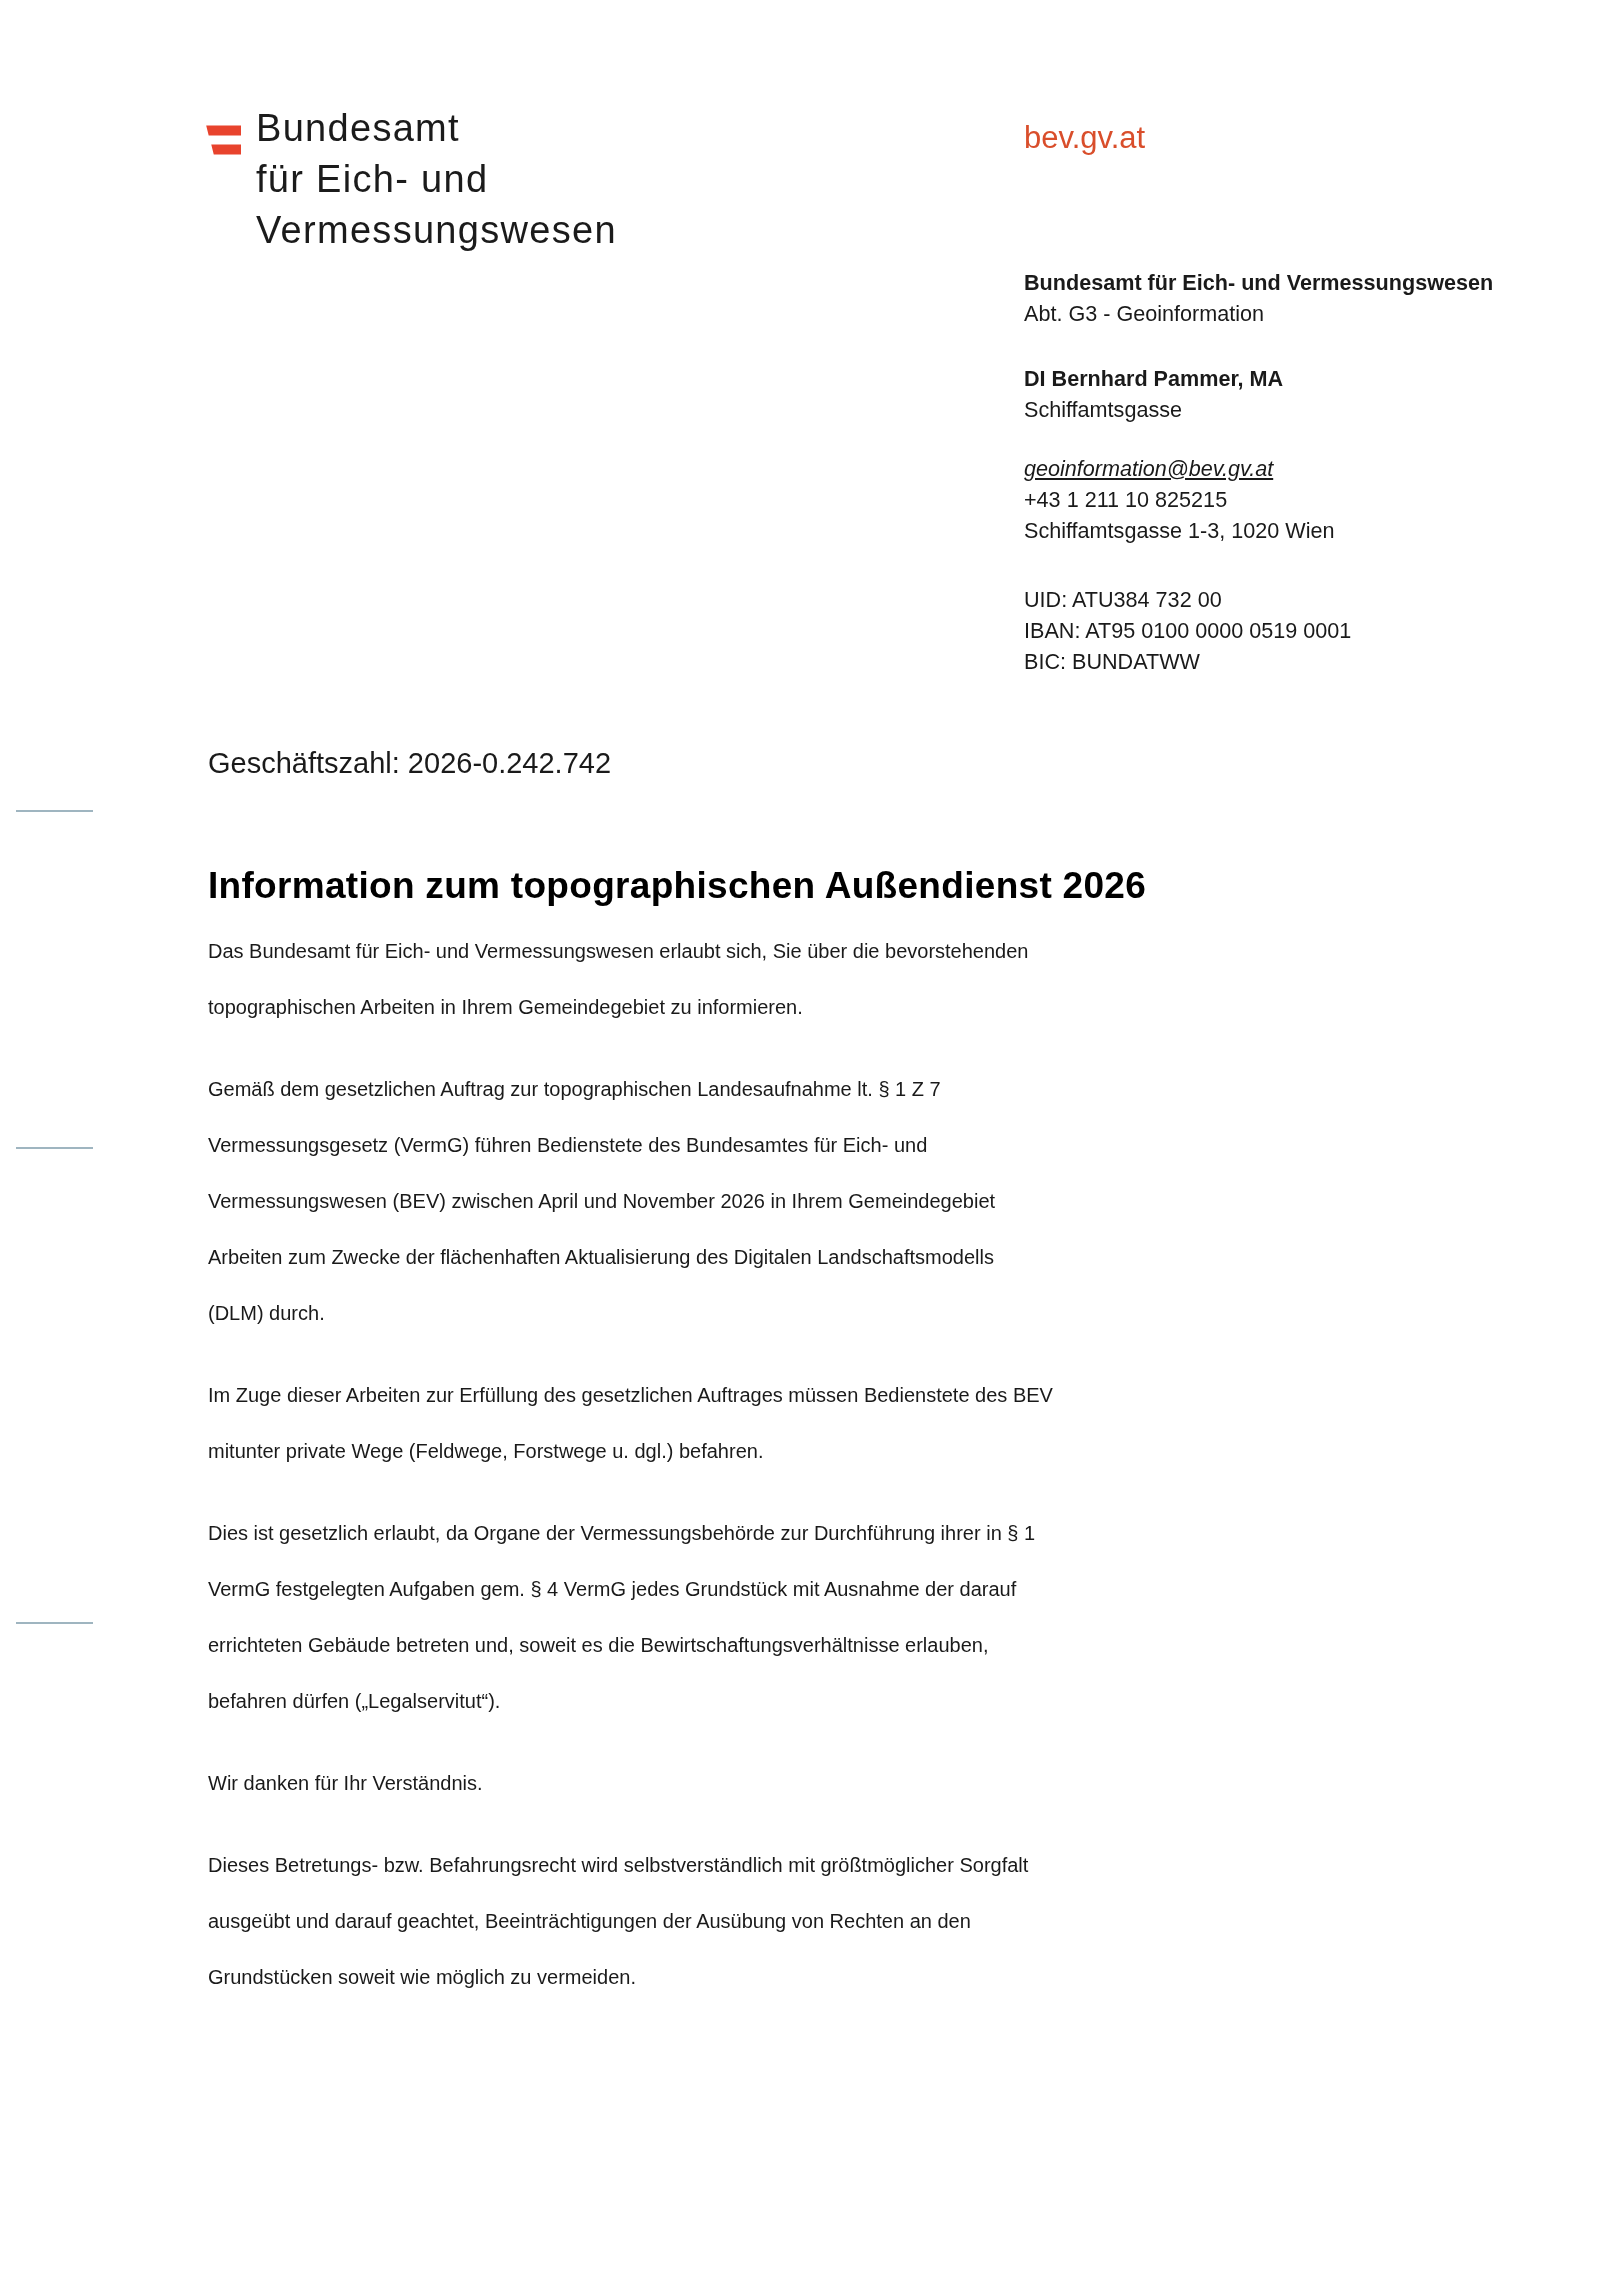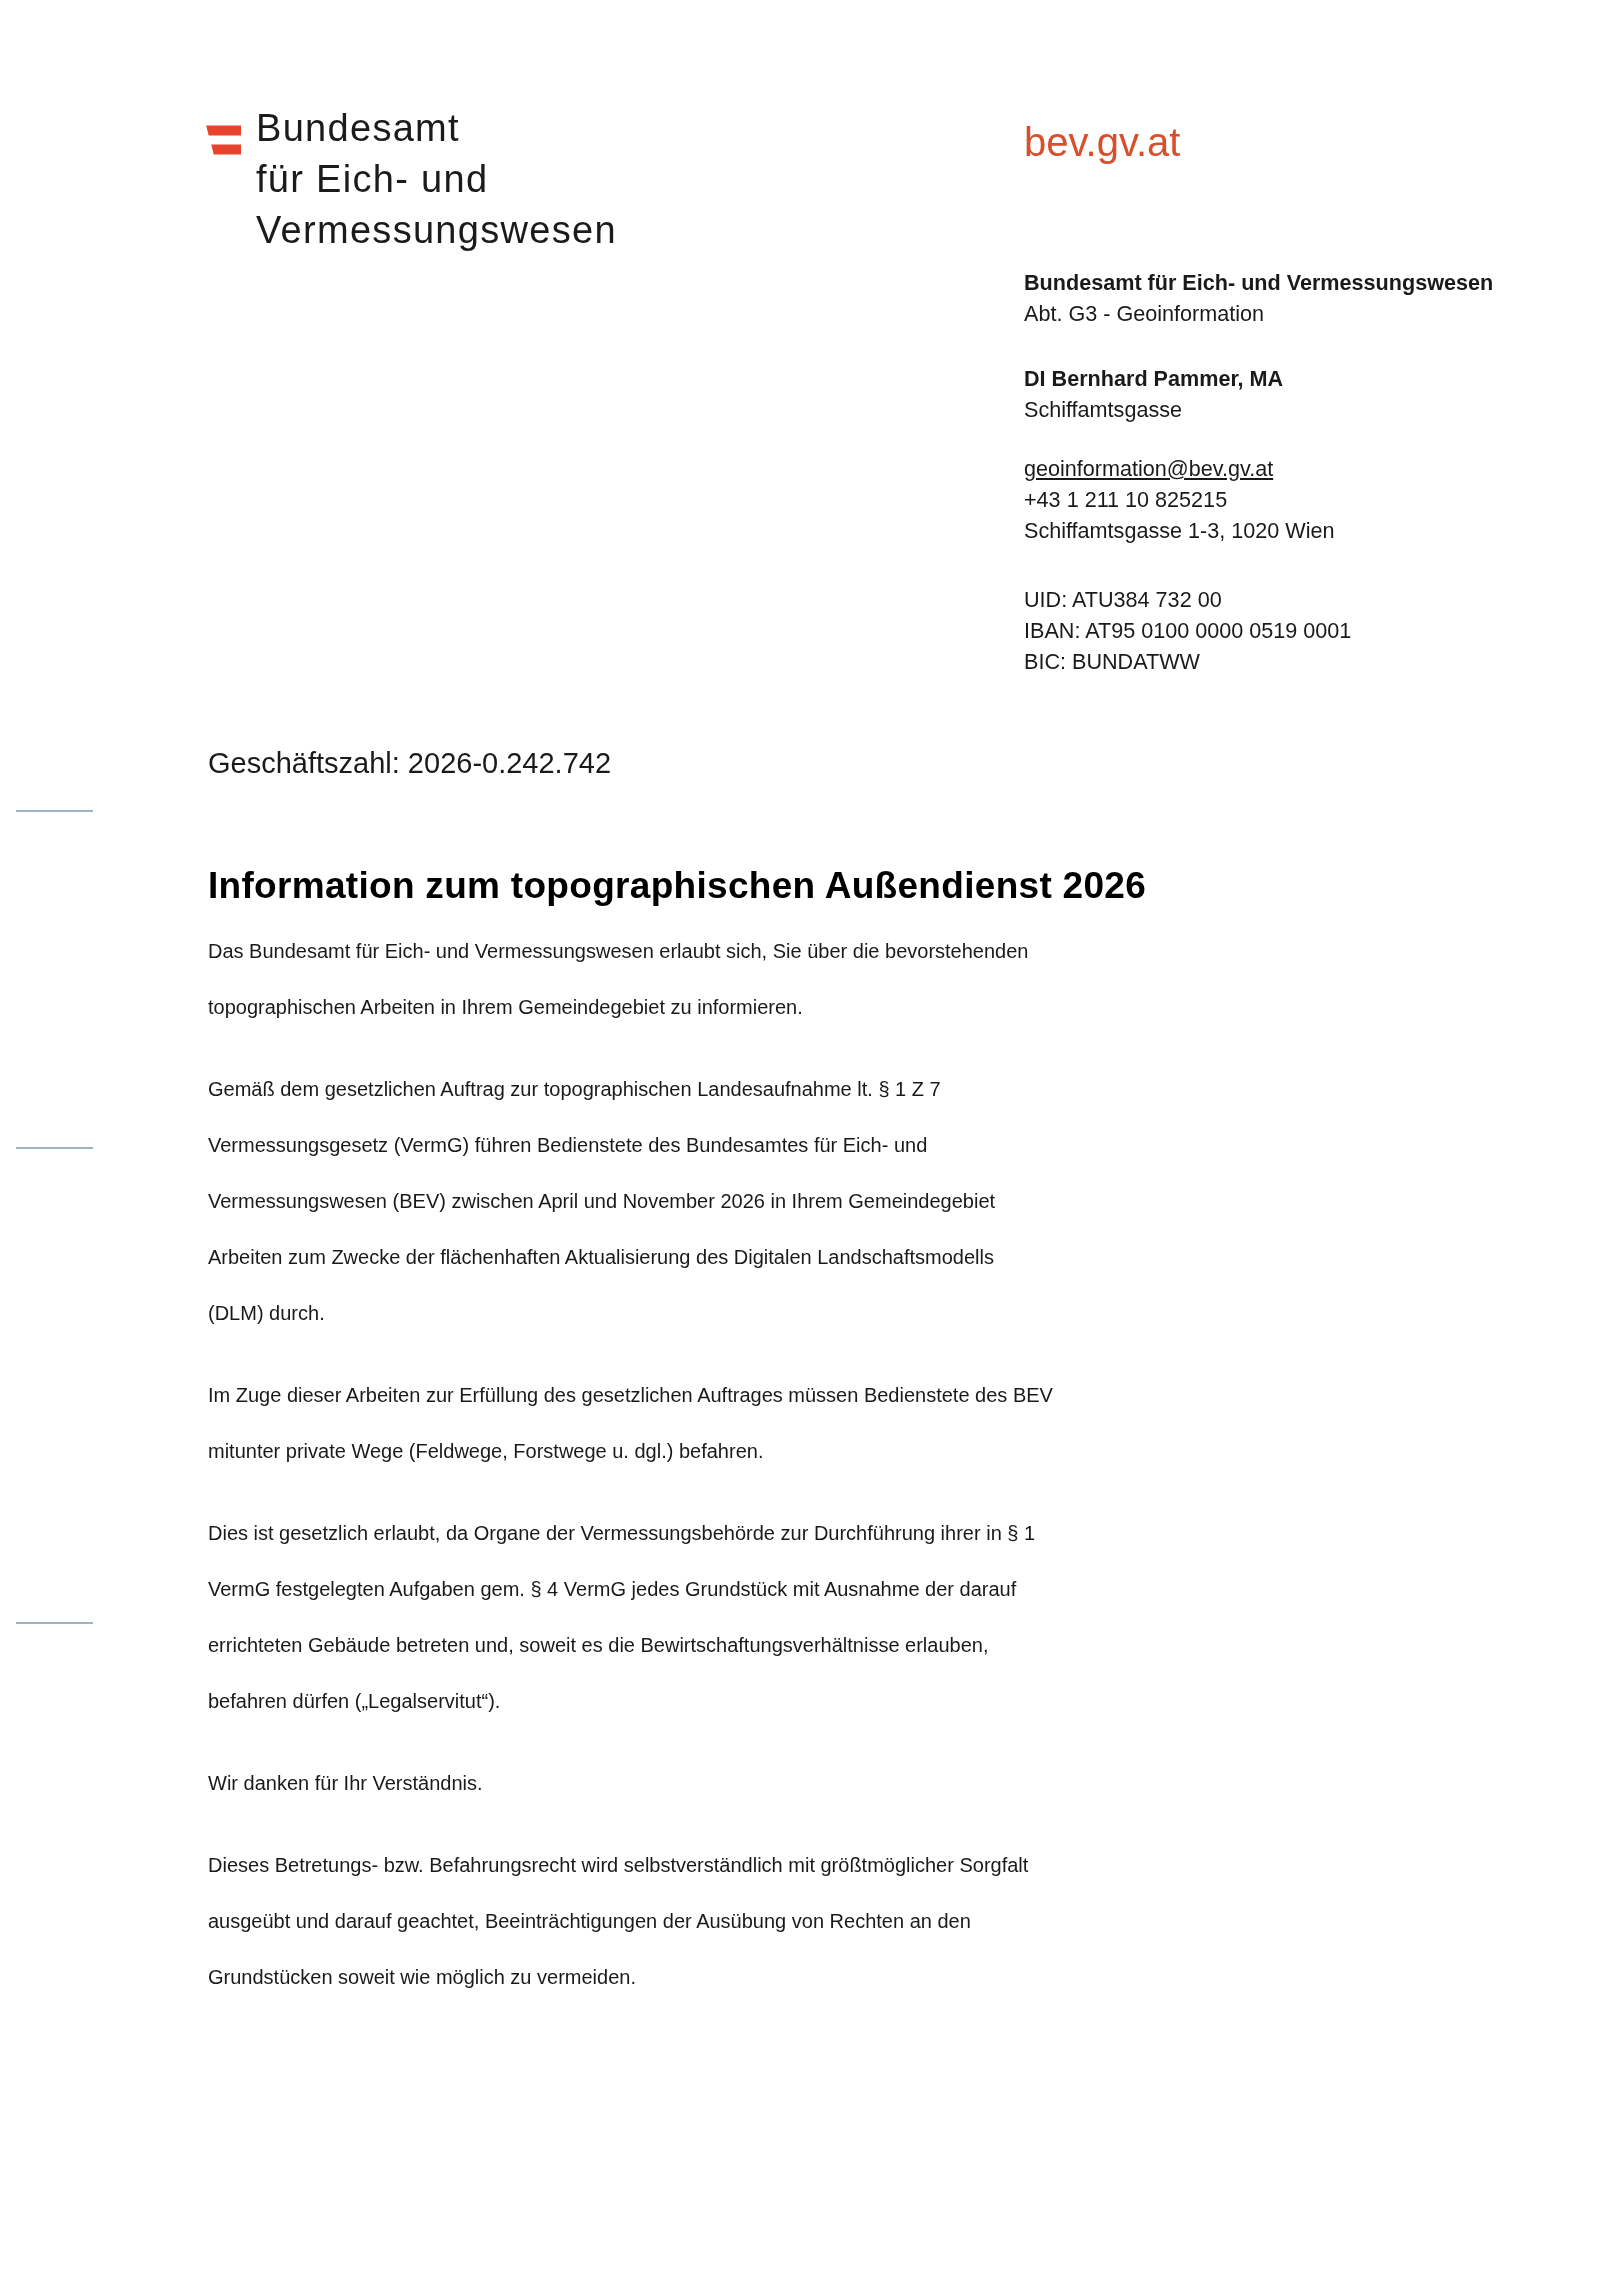--- a/index.html
+++ b/index.html
@@ -21,34 +21,34 @@
   
   .logo-flag{position:absolute;left:203px;top:125px;width:38px;height:30px;}
   .logo-flag polygon{fill:var(--flag-red);}
   .logo-text{
     position:absolute;left:256px;top:103px;
     font-size:38px;line-height:51px;letter-spacing:1.3px;
     font-weight:400;color:#1b1b1b;white-space:pre-line;
   }
   .website{
     position:absolute;left:1024px;top:120px;
-    font-size:40px;color:var(--accent-orange);
+    font-size:31px;color:var(--accent-orange);
     text-decoration:none;
   }
   
   .contact{
     position:absolute;left:1024px;top:267px;width:563px;
     font-size:21.6px;line-height:31px;color:var(--text);
   }
   .contact .grp{margin:0;}
   .contact .g2{margin-top:34px;}
   .contact .g3{margin-top:27.5px;}
   .contact .g4{margin-top:38px;}
   .contact .b{font-weight:700;}
-  .contact .email{text-decoration:underline;color:var(--text);}
+  .contact .email{text-decoration:underline;color:var(--text);font-style:italic;}
   .line{display:block;}
   
   .reference{position:absolute;left:208px;top:747px;font-size:29px;}
   .fold{position:absolute;left:15.7px;width:77px;height:2px;background:var(--fold-mark);}
   .fold.f1{top:810px;}
   .fold.f2{top:1147px;}
   .fold.f3{top:1622px;}
   
   .title{
     position:absolute;left:208px;top:840px;

